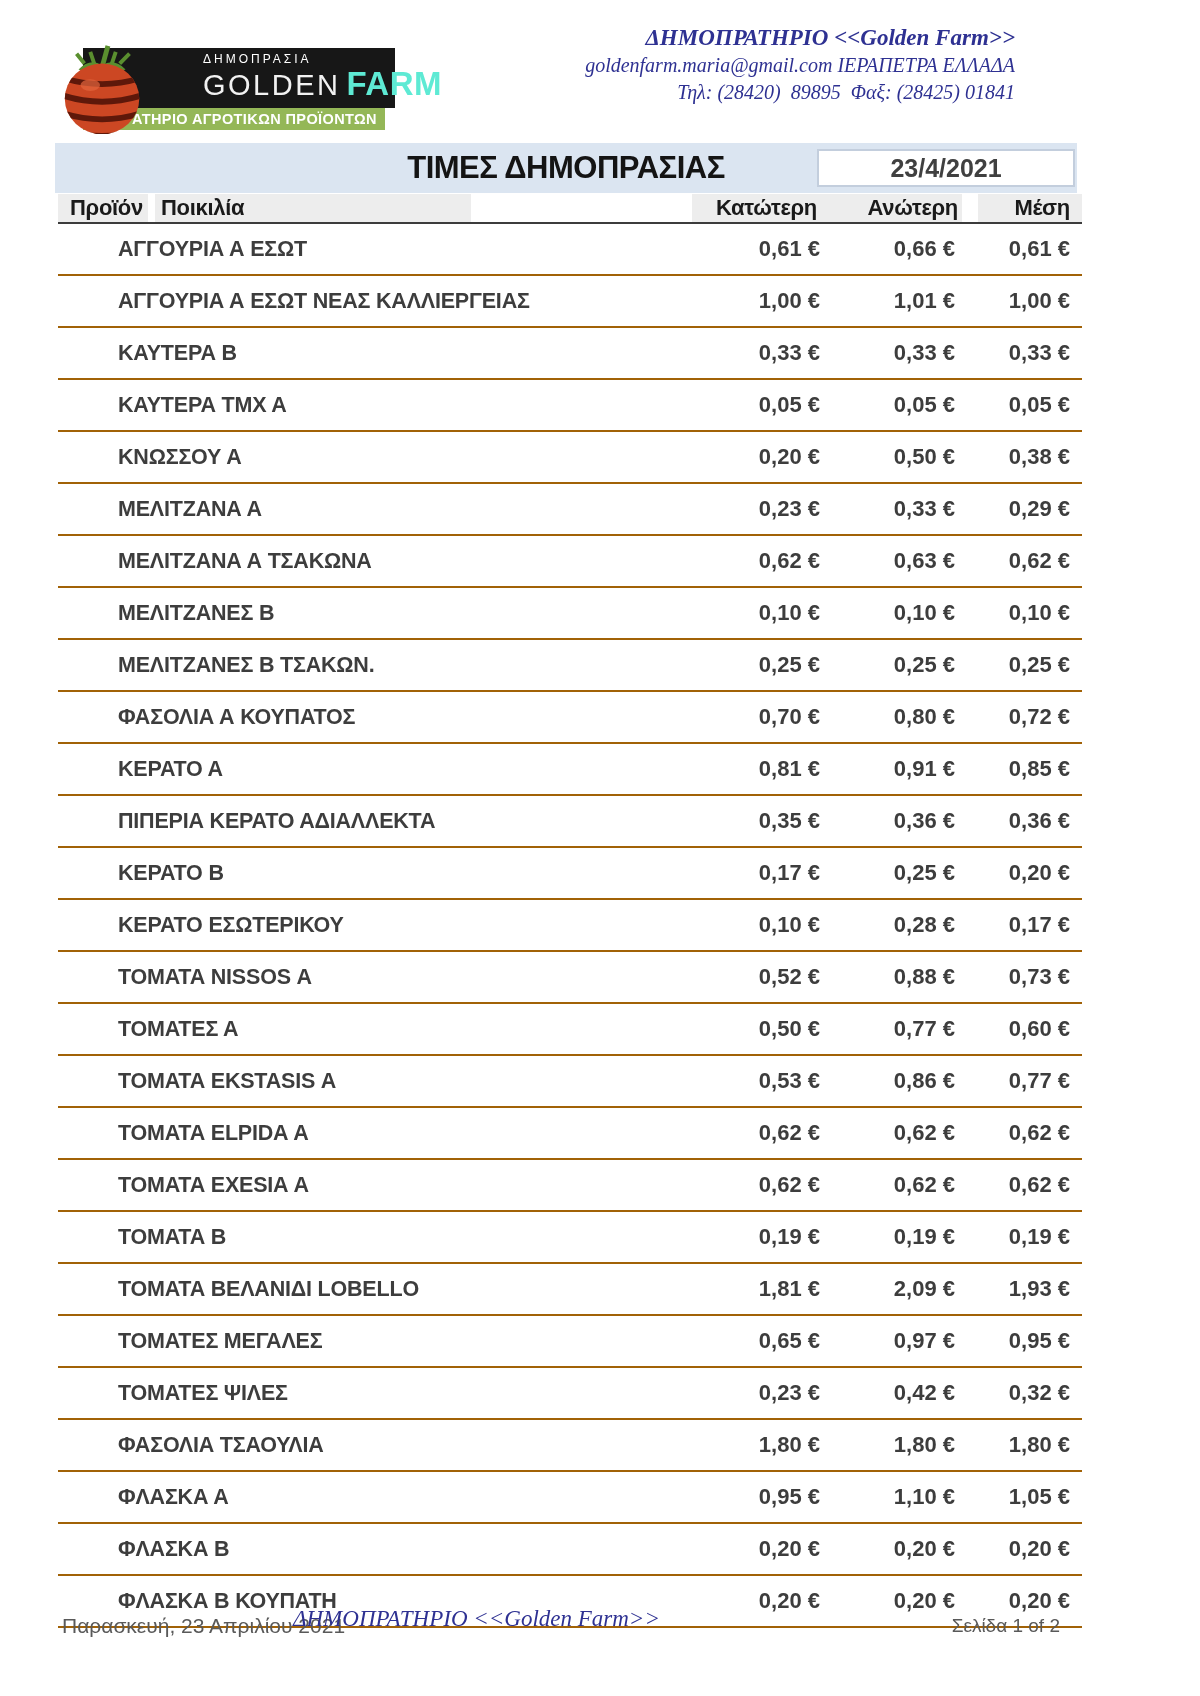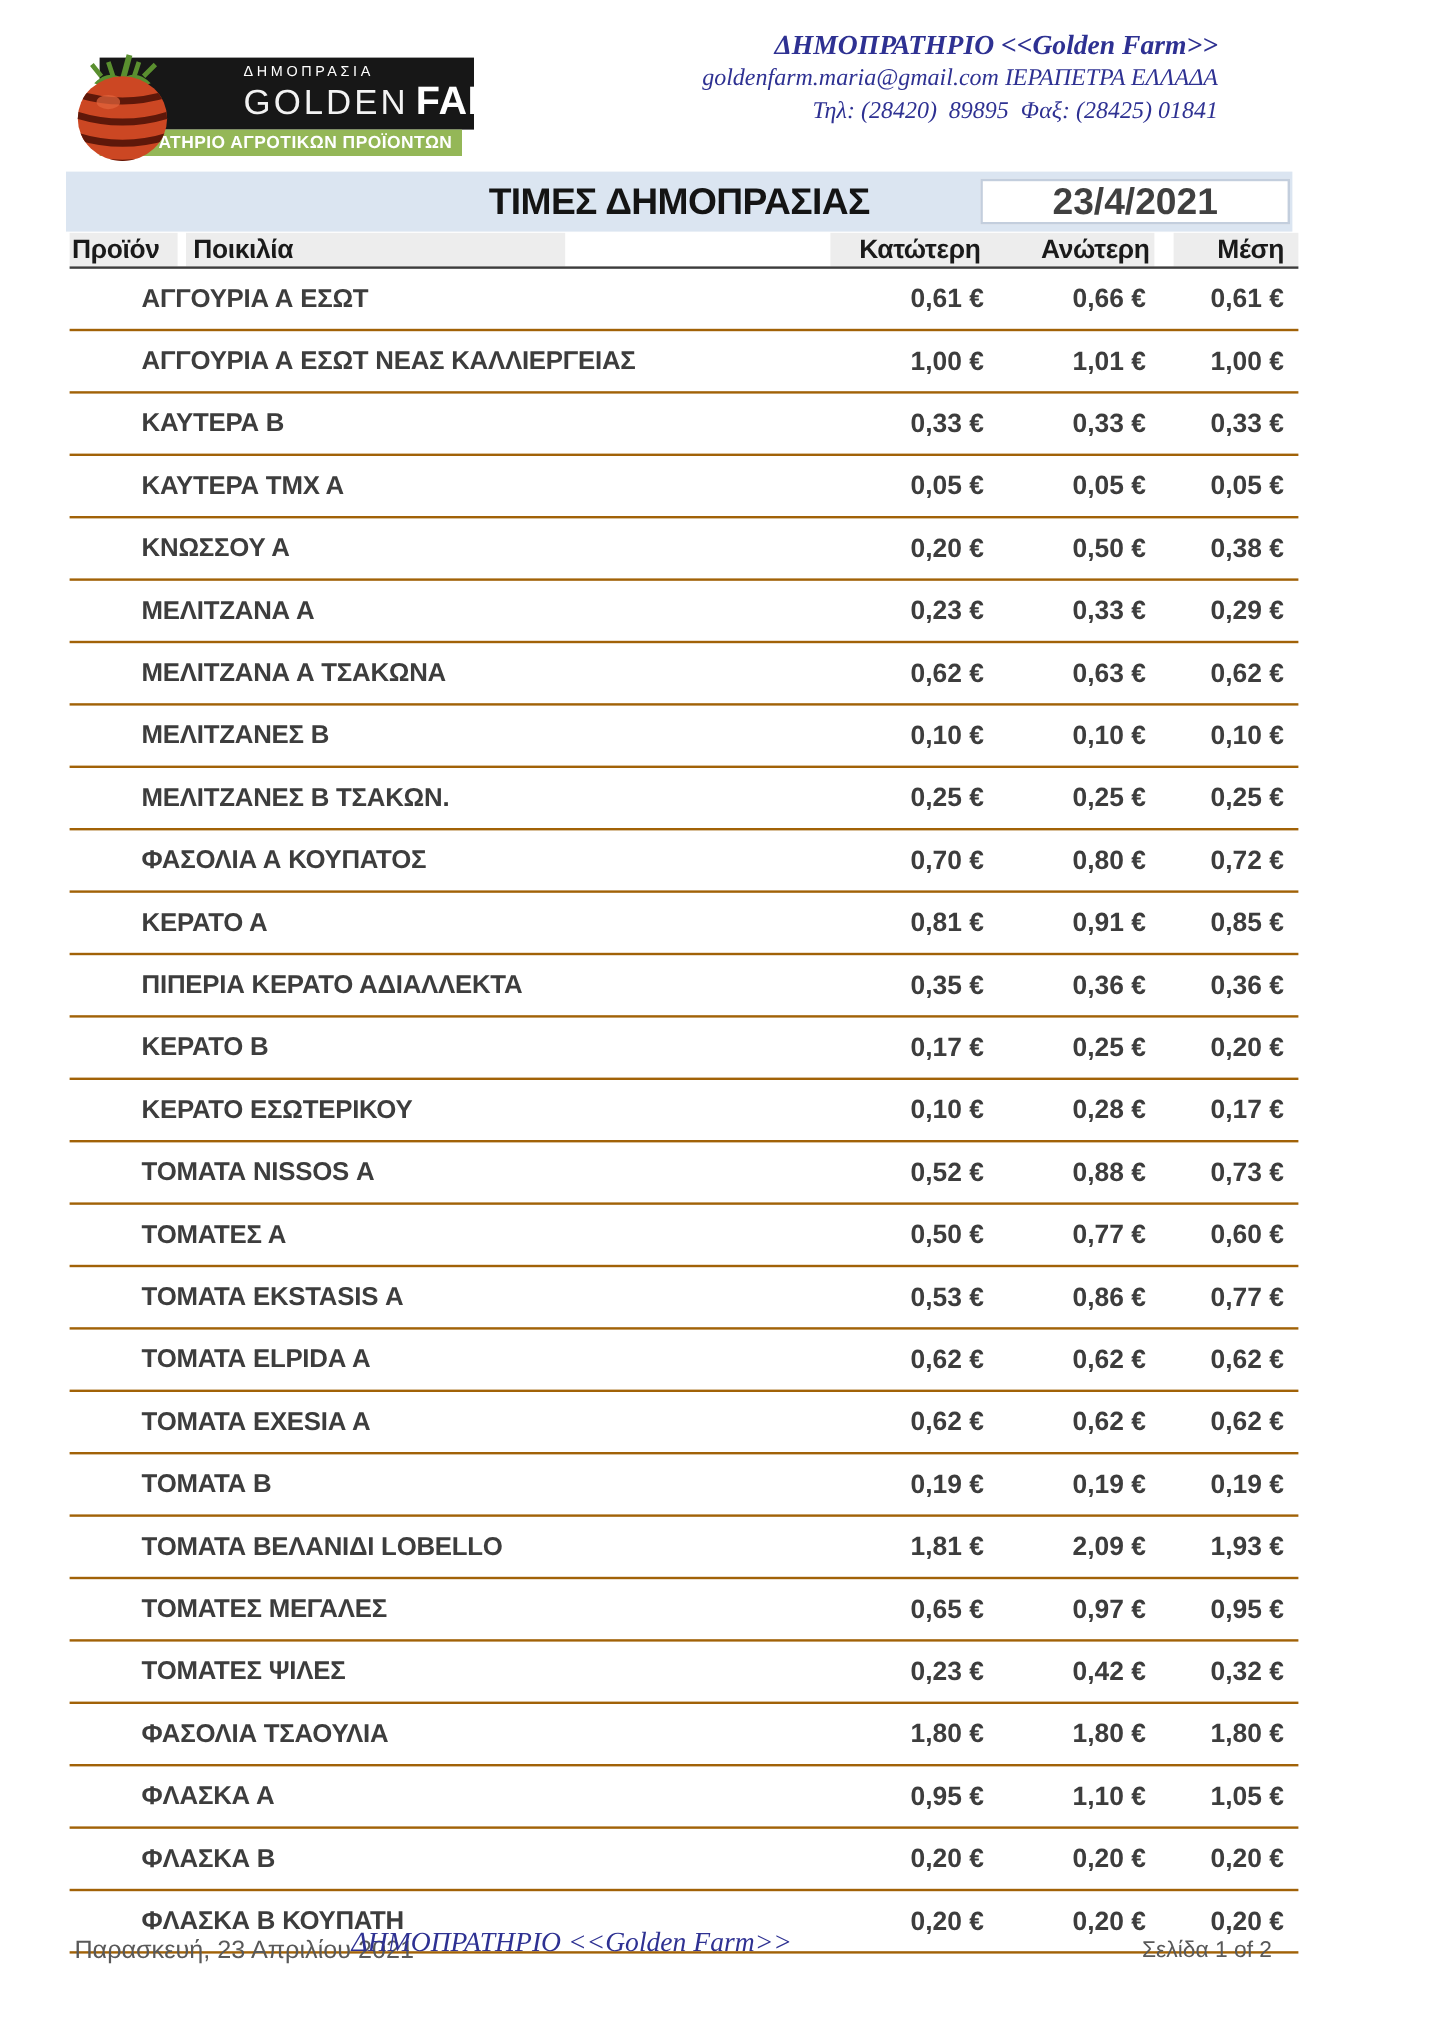--- a/index.html
+++ b/index.html
@@ -6,52 +6,52 @@
   .page{position:relative;width:1200px;height:1696px;background:#ffffff;overflow:hidden;
         font-family:"Liberation Sans",sans-serif;color:#3d3d3d;}
 
   
   .logo{position:absolute;left:55px;top:36px;width:340px;height:94px;}
   .logo-black{position:absolute;left:28px;top:12px;width:312px;height:60px;background:#171717;}
   .logo-texts{position:absolute;left:120px;top:4px;}
   .logo-small{color:#ffffff;font-size:12px;letter-spacing:3px;line-height:14px;}
   .logo-main{display:flex;align-items:baseline;line-height:36px;}
   .logo-golden{color:#f2f2f2;font-size:29px;letter-spacing:2.5px;font-weight:400;}
-  .logo-farm{color:#ffffff;font-size:33px;font-weight:bold;letter-spacing:0.5px;margin-left:6px;}
+  .logo-farm{color:#5eead4;font-size:33px;font-weight:bold;letter-spacing:0.5px;margin-left:6px;}
   .logo-green{position:absolute;left:28px;top:72px;width:302px;height:22px;background:#94b757;
               display:flex;align-items:center;justify-content:flex-end;padding-right:8px;box-sizing:border-box;
               color:#ffffff;font-weight:bold;font-size:14.5px;letter-spacing:0.4px;white-space:nowrap;}
   .tomato{position:absolute;left:0px;top:4px;width:98px;height:98px;z-index:2;}
 
   
   .letterhead{position:absolute;top:24px;right:185px;text-align:right;color:#2e3192;
               font-family:"Liberation Serif",serif;font-style:italic;}
   .lh1{font-weight:bold;font-size:23px;line-height:28px;}
   .lh2,.lh3,.lh4{font-size:20px;line-height:27px;}
   .lh4{white-space:pre;}
 
   
   .titlebar{position:absolute;left:55px;top:143px;width:1022px;height:50px;background:#dbe5f1;}
   .doc-title{position:absolute;left:0;top:0;width:100%;height:100%;display:flex;align-items:center;
              justify-content:center;box-sizing:border-box;
              font-size:31px;font-weight:bold;color:#141414;letter-spacing:-0.5px;}
   .datebox{position:absolute;right:2px;top:6px;width:258px;height:38px;background:#ffffff;
            border:2px solid #c3cedd;box-sizing:border-box;display:flex;align-items:center;justify-content:center;
-           font-size:31px;font-weight:bold;color:#404040;}
+           font-size:25px;font-weight:bold;color:#404040;}
 
   
   .colhead{position:absolute;left:58px;top:194px;width:1024px;height:28px;}
   .hb{position:absolute;top:0;height:28px;background:#ededed;}
   .hb1{left:0;width:90px;}
   .hb2{left:97px;width:316px;}
   .hb3{left:634px;width:270px;}
   .hb4{left:920px;width:104px;}
   .hlabel{position:absolute;top:50%;transform:translateY(-50%);font-size:22px;font-weight:bold;
           color:#1a1a1a;letter-spacing:-0.3px;white-space:nowrap;}
-  .hl-product{left:2px;text-align:center;}
+  .hl-product{left:12px;text-align:center;}
   .hl-variety{left:103px;}
   .hl-low{right:265px;margin-left:40px;}
   .hl-high{right:124px;}
   .hl-avg{right:12px;}
   .colhead-underline{position:absolute;left:0;bottom:-2px;width:100%;height:2px;background:#3c3c3c;}
 
   
   .tbody{position:absolute;left:58px;top:224px;width:1024px;}
   .trow{position:relative;height:52px;border-bottom:2px solid #a16207;box-sizing:border-box;}
   .pname{position:absolute;left:60px;top:50%;transform:translateY(-50%);font-size:21.5px;font-weight:bold;

